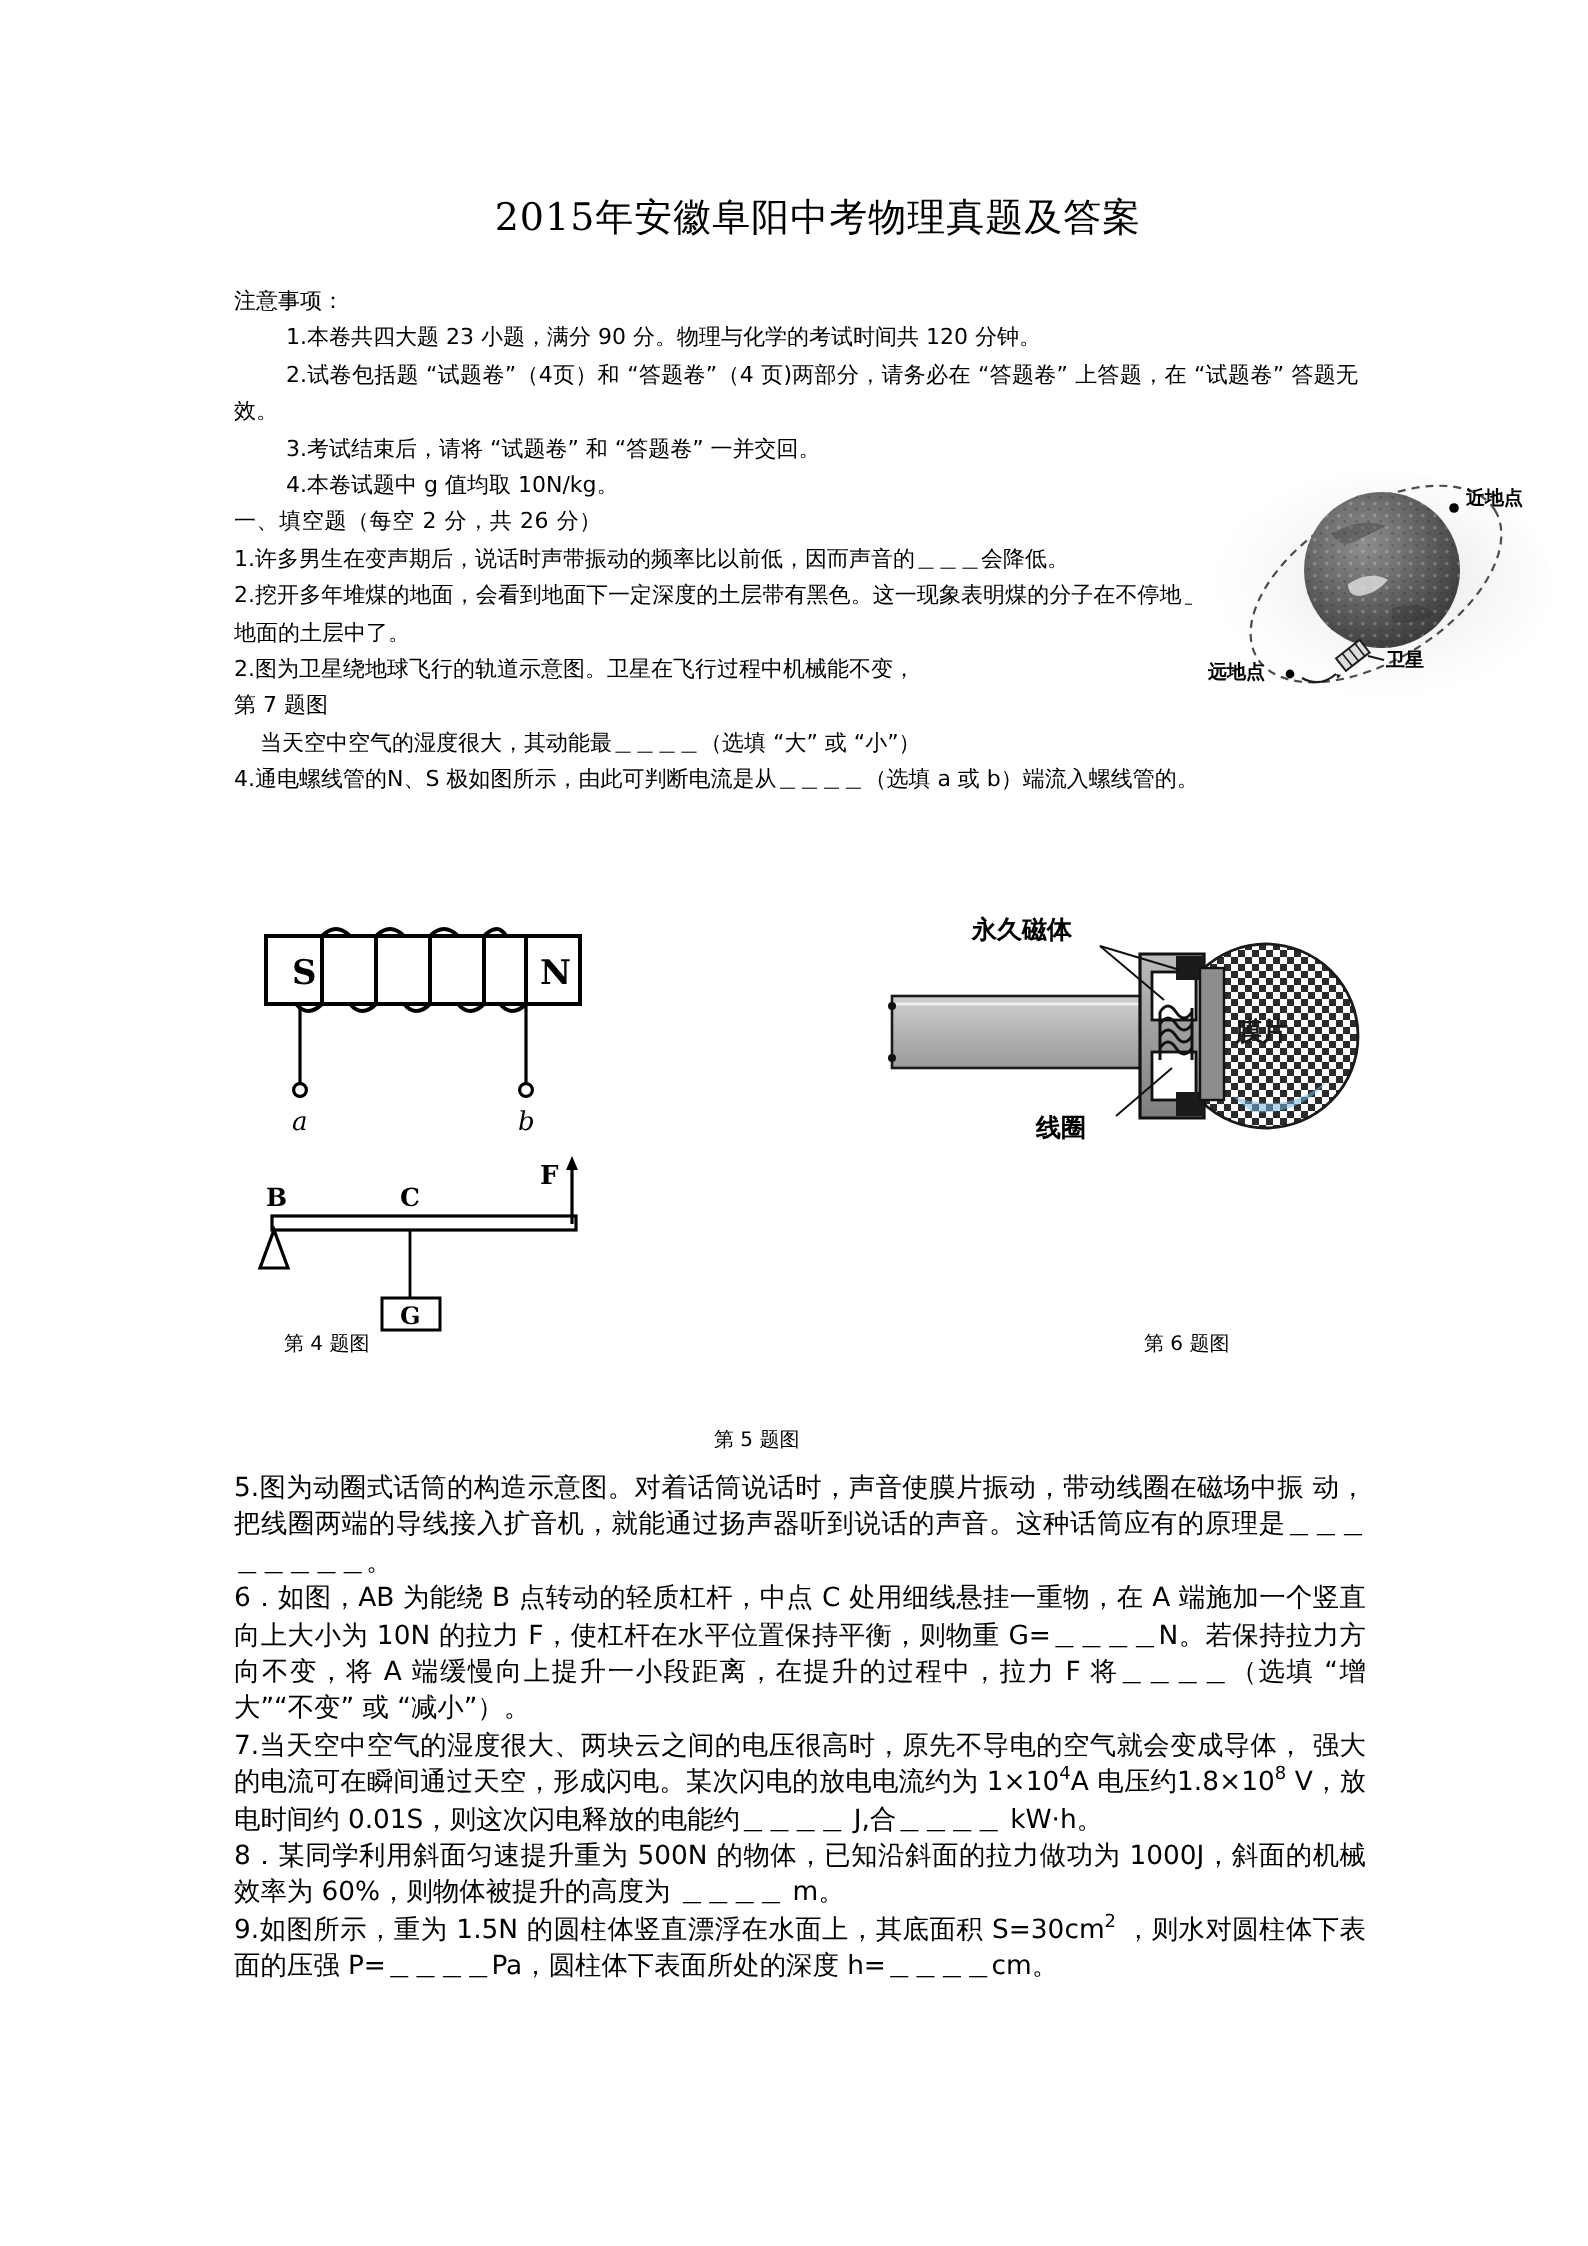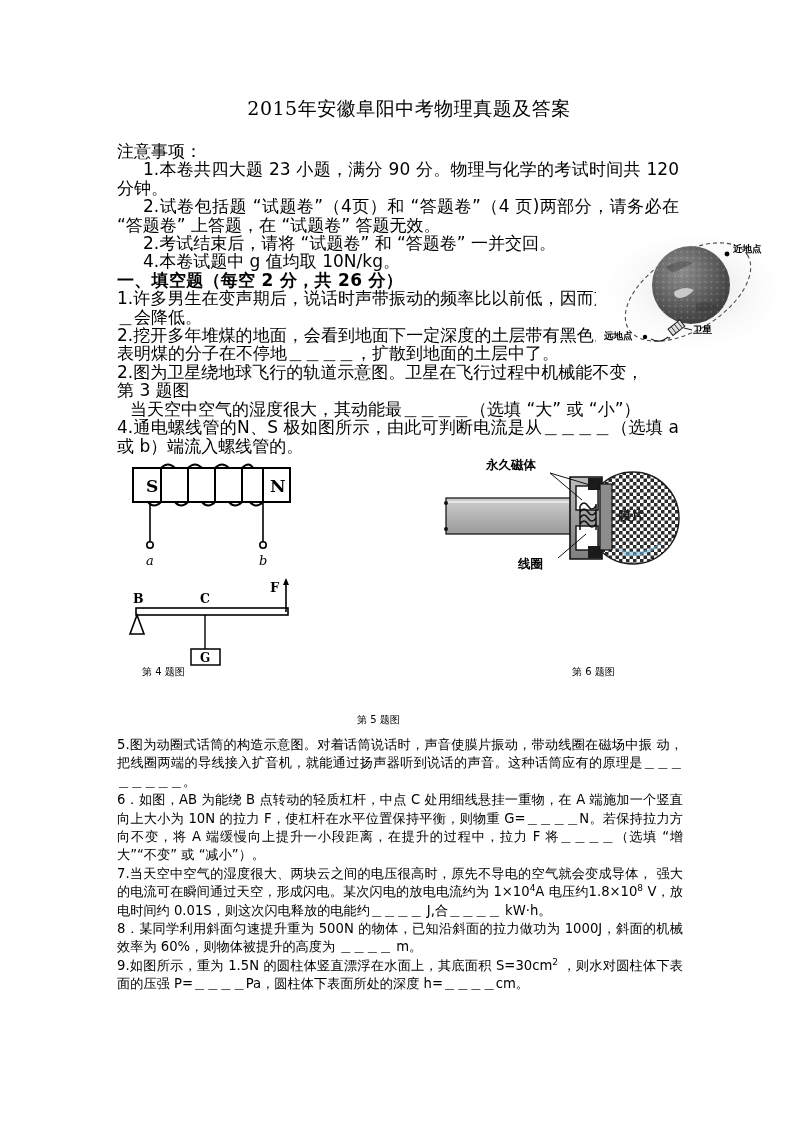--- a/index.html
+++ b/index.html
@@ -29,30 +29,30 @@
     font-size: 19px;
     font-family: "DejaVu Serif", "Liberation Serif", serif;
     letter-spacing: 0.5px;
     white-space: nowrap;
   }
   .body-text {
     position: absolute;
     left: 117px;
     top: 142px;
     width: 562px;
-    font-size: 17px;
+    font-size: 11px;
     line-height: 18.4px;
     font-family: "DejaVu Sans", "Liberation Sans", sans-serif;
     text-align: justify;
   }
   .p { margin: 0; padding: 0; }
   .indent { text-indent: 26px; }
   .indent-sm { text-indent: 13px; }
   .sec-head {
-    font-weight: bold;
+    font-weight: normal;
     letter-spacing: 0.3px;
   }
   sup { font-size: 9px; vertical-align: super; line-height: 0; }
 
   
   .fig-satellite {
     position: absolute;
     left: 596px;
     top: 232px;
     width: 184px;
@@ -122,27 +122,27 @@
 <body>
 
 <div class="page">
 
   <div class="doc-title">2015年安徽阜阳中考物理真题及答案</div>
 
   <div class="body-text">
     <p class="p">注意事项：</p>
     <p class="p indent">1.本卷共四大题 23 小题，满分 90 分。物理与化学的考试时间共 120 分钟。</p>
     <p class="p indent">2.试卷包括题 “试题卷”（4页）和 “答题卷”（4 页)两部分，请务必在 “答题卷” 上答题，在 “试题卷” 答题无效。</p>
-    <p class="p indent">2.考试结束后，请将 “试题卷” 和 “答题卷” 一并交回。</p>
+    <p class="p indent">3.考试结束后，请将 “试题卷” 和 “答题卷” 一并交回。</p>
     <p class="p indent">4.本卷试题中 g 值均取 10N/kg。</p>
     <p class="p sec-head">一、填空题（每空 2 分，共 26 分）</p>
     <p class="p">1.许多男生在变声期后，说话时声带振动的频率比以前低，因而声音的＿＿＿会降低。</p>
     <p class="p">2.挖开多年堆煤的地面，会看到地面下一定深度的土层带有黑色。这一现象表明煤的分子在不停地＿＿＿＿，扩散到地面的土层中了。</p>
     <p class="p">2.图为卫星绕地球飞行的轨道示意图。卫星在飞行过程中机械能不变，</p>
-    <p class="p">第 3 题图</p>
+    <p class="p">第 7 题图</p>
     <p class="p indent-sm">当天空中空气的湿度很大，其动能最＿＿＿＿（选填 “大” 或 “小”）</p>
     <p class="p">4.通电螺线管的N、S 极如图所示，由此可判断电流是从＿＿＿＿（选填 a 或 b）端流入螺线管的。</p>
   </div>
 
   <div class="fig-satellite">
     <svg width="184" height="118" viewBox="0 0 184 118">
       <defs>
         <radialGradient id="earthGrad" cx="38%" cy="33%" r="72%">
           <stop offset="0%" stop-color="#8e8e8e"></stop>
           <stop offset="45%" stop-color="#6a6a6a"></stop>

